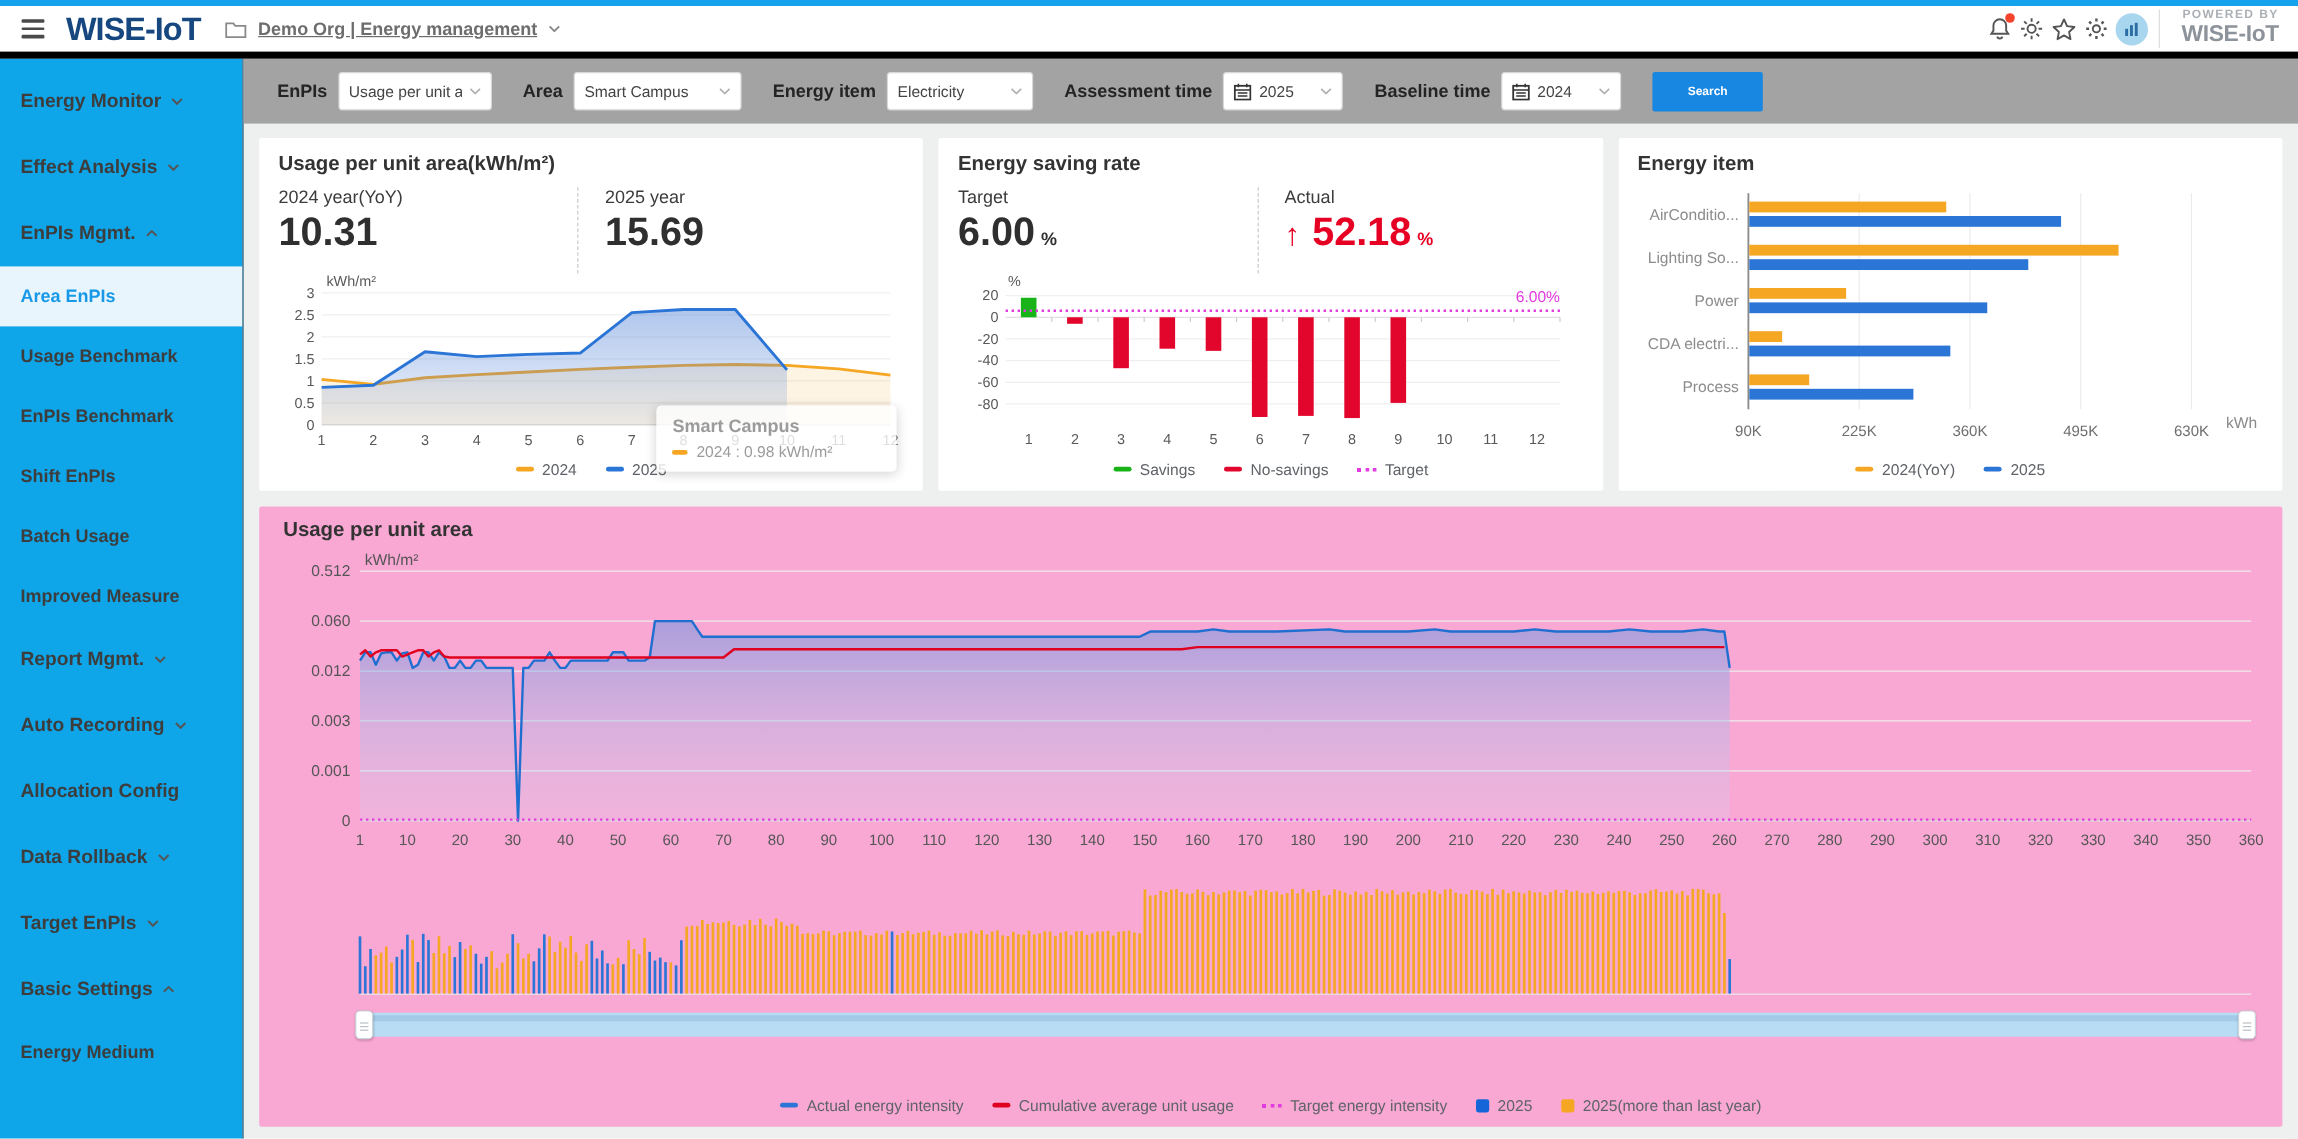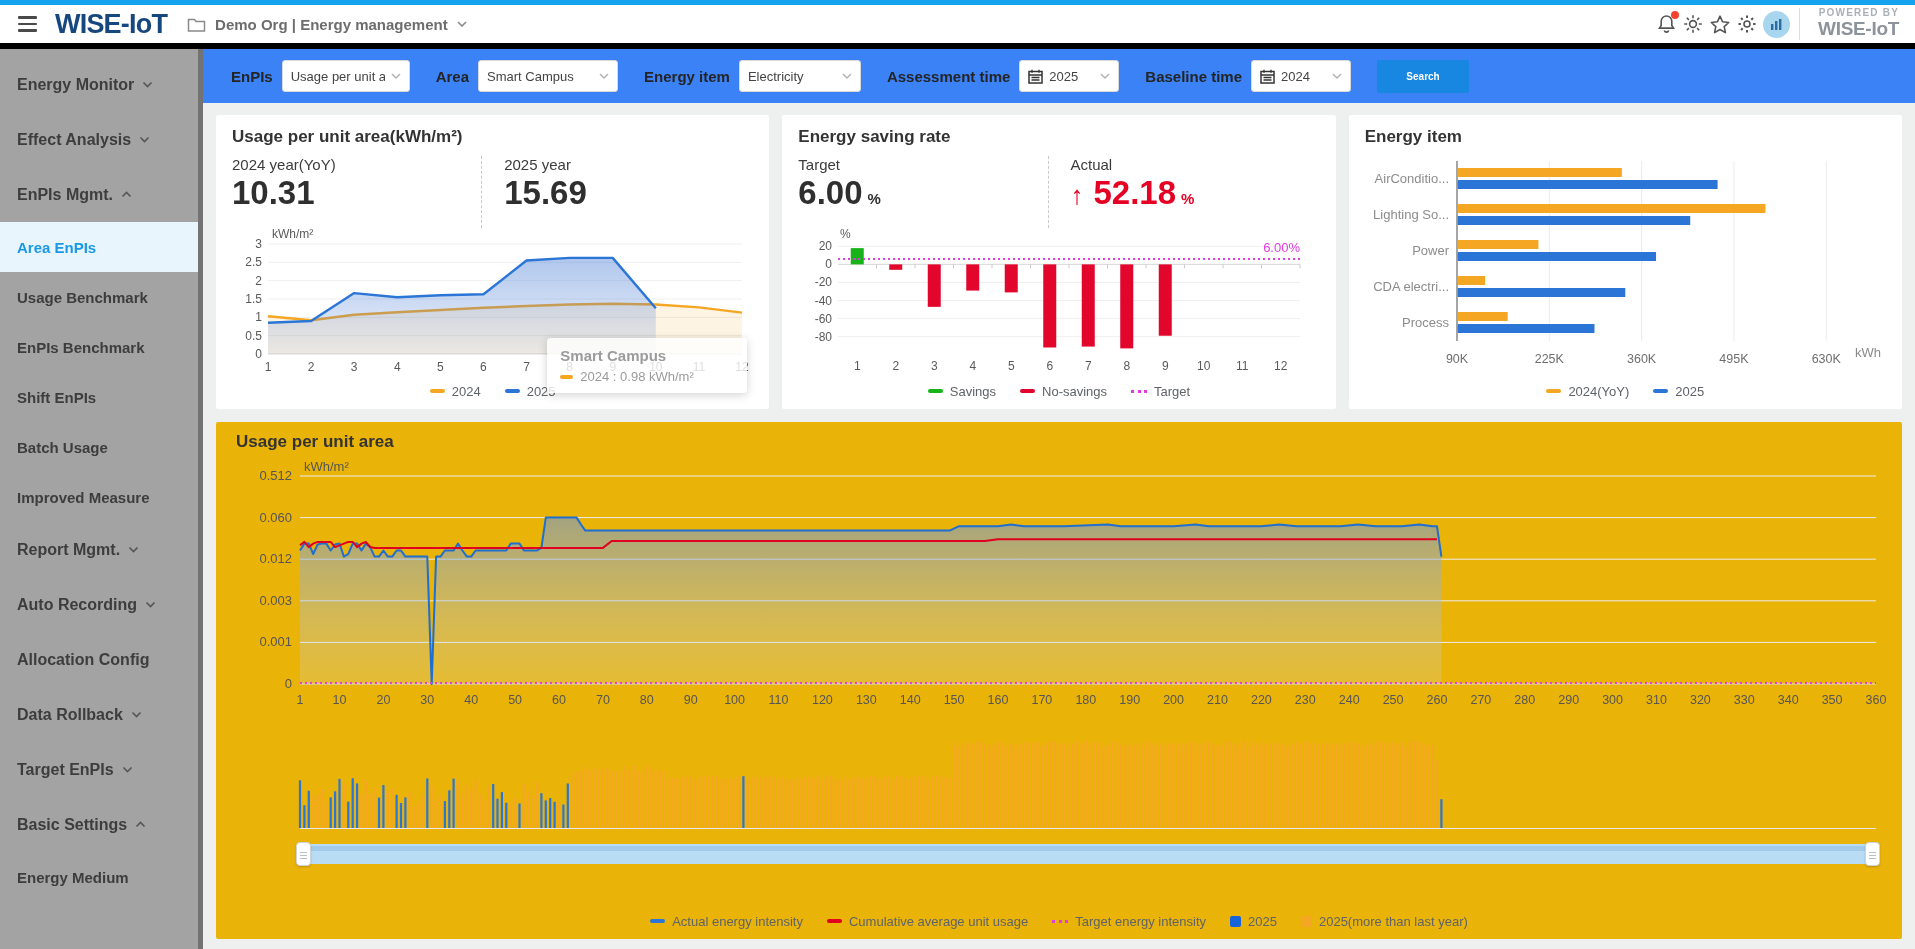--- a/index.html
+++ b/index.html
@@ -5,42 +5,42 @@
   * { box-sizing: border-box; }
   body { margin:0; font-family:"Liberation Sans", sans-serif; background:#fff; }
   #app { width:1915px; height:949px; background:#eef0f0; overflow:hidden; display:flex; flex-direction:column; }
 
   
   .topstrip { height:5px; background:#16a3ee; flex:none; }
   header { height:44px; background:#fff; display:flex; align-items:center; padding:0 16px; border-bottom:6px solid #000000; flex:none; }
   .hamburger { display:flex; flex-direction:column; gap:4px; cursor:pointer; padding:4px 2px; }
   .hamburger span { width:19px; height:2.4px; background:#4a4a4a; border-radius:1px; }
   .logo { font-size:27px; font-weight:800; color:#17477f; letter-spacing:-0.8px; margin:0 20px 0 16px; }
-  .org { display:flex; align-items:center; gap:9px; color:#6d6d6d; font-weight:700; font-size:15px; cursor:pointer; }
+  .org { display:flex; align-items:center; gap:9px; color:#6d6d6d; font-weight:700; font-size:15px; cursor:pointer;text-decoration:underline; }
   .hicons { margin-left:auto; display:flex; align-items:center; gap:5px; }
   .hic { position:relative; cursor:pointer; display:flex; }
   .hic svg { stroke:#555; fill:none; stroke-width:1.6; }
   .reddot { position:absolute; right:-2px; top:-2px; width:8px; height:8px; border-radius:50%; background:#f4442e; }
   .avatar { width:27px; height:27px; border-radius:50%; background:#a9d6ef; display:flex; align-items:center; justify-content:center; cursor:pointer; }
   .powered { text-align:right; line-height:1.08; margin-left:4px; padding-left:18px; border-left:1px solid #ddd; }
   .powered .p1 { font-size:10px; color:#aab0b6; letter-spacing:1.2px; font-weight:700; }
   .powered .p2 { font-size:19px; color:#8d939b; font-weight:800; letter-spacing:-0.3px; }
 
   
   .layout { flex:1; display:flex; min-height:0; }
-  .sidebar { width:203px; background:#a3a3a3; border-right:5px solid #737373; padding-top:8px; flex:none; overflow:hidden; }
+  .sidebar { width:203px; background:#0ea5e9; border-right:1px solid #737373; padding-top:8px; flex:none; overflow:hidden; }
   .sitem { height:55px; display:flex; align-items:center; padding:0 8px 0 17px; font-size:16px; font-weight:700; color:#3d3d3d; cursor:pointer; gap:8px; white-space:nowrap; }
   .sitem.sub { height:50px; font-size:15px; }
   .sitem.active { background:#e8f5fd; color:#1899e8; }
   .sitem svg { flex:none; }
 
   .main { flex:1; display:flex; flex-direction:column; min-width:0; }
 
   
-  .filterbar { background:#3b82f6; height:54px; flex:none; display:flex; align-items:center; padding:0 28px; }
+  .filterbar { background:#a3a3a3; height:54px; flex:none; display:flex; align-items:center; padding:0 28px; }
   .fgroup { display:flex; align-items:center; gap:9px; margin-right:26px; }
   .flabel { font-size:15px; font-weight:700; color:#242424; white-space:nowrap; }
   .select { height:32px; border:1px solid #d7d7d7; border-radius:3px; background:#fff; display:flex; align-items:center; padding:0 8px; font-size:13px; color:#444; gap:6px; cursor:pointer; }
   .select .val { overflow:hidden; white-space:nowrap; flex:1; }
   .select svg { flex:none; }
   .w128{width:128px} .w140{width:140px} .w122{width:122px} .w100{width:100px}
   .btn-search { height:33px; width:92px; background:#1787e2; color:#fff; border:none; border-radius:2px; font-size:10px; font-weight:700; cursor:pointer; font-family:inherit; }
 
   
   .cards { display:flex; gap:13px; margin:12px 13px 0; flex:none; height:294px; }
@@ -62,21 +62,21 @@
   .lm-line { width:15px; height:4px; border-radius:2px; }
   .lm-square { width:11px; height:11px; border-radius:2px; }
   .lm-dotted { width:16px; height:0; border-top:3px dotted; }
 
   .tooltip { position:absolute; right:6px; bottom:-14px; width:200px; background:rgba(255,255,255,0.8); border-radius:4px; box-shadow:0 2px 10px rgba(0,0,0,0.18); padding:9px 13px; pointer-events:none; }
   .ttitle { font-size:15px; font-weight:700; color:#9b9b9b; }
   .tline { display:flex; align-items:center; gap:7px; font-size:13px; color:#9b9b9b; margin-top:5px; }
   .tdash { width:13px; height:4px; border-radius:2px; background:#f5a623; }
 
   
-  .bigcard { background:#eab308; margin:13px 13px 10px; flex:1; border-radius:2px; padding:10px 20px 6px; display:flex; flex-direction:column; min-height:0; }
+  .bigcard { background:#f9a8d4; margin:13px 13px 10px; flex:1; border-radius:2px; padding:10px 20px 6px; display:flex; flex-direction:column; min-height:0; }
   .scroll { position:relative; height:20px; margin:8px 0 0 64px; width:1576px; background:#b7dcf3; border-radius:10px; flex:none; }
   .scroll::before { content:''; position:absolute; left:2px; right:2px; top:2px; height:5px; background:rgba(125,170,205,0.35); border-radius:8px; }
   .hndl { position:absolute; top:-2px; width:15px; height:24px; background:#fff; border:1px solid #cdd4d9; border-radius:4px; box-shadow:0 1px 2px rgba(0,0,0,0.18); padding-top:7px; cursor:ew-resize; }
   .hndl i { display:block; width:7px; height:1px; background:#b9c0c6; margin:2px auto; }
   .hndl.left { left:-4px; } .hndl.right { right:-4px; }
   .bigcard .legendrow { margin-top:auto; }
 </style>
 </head>
 <body>
 

